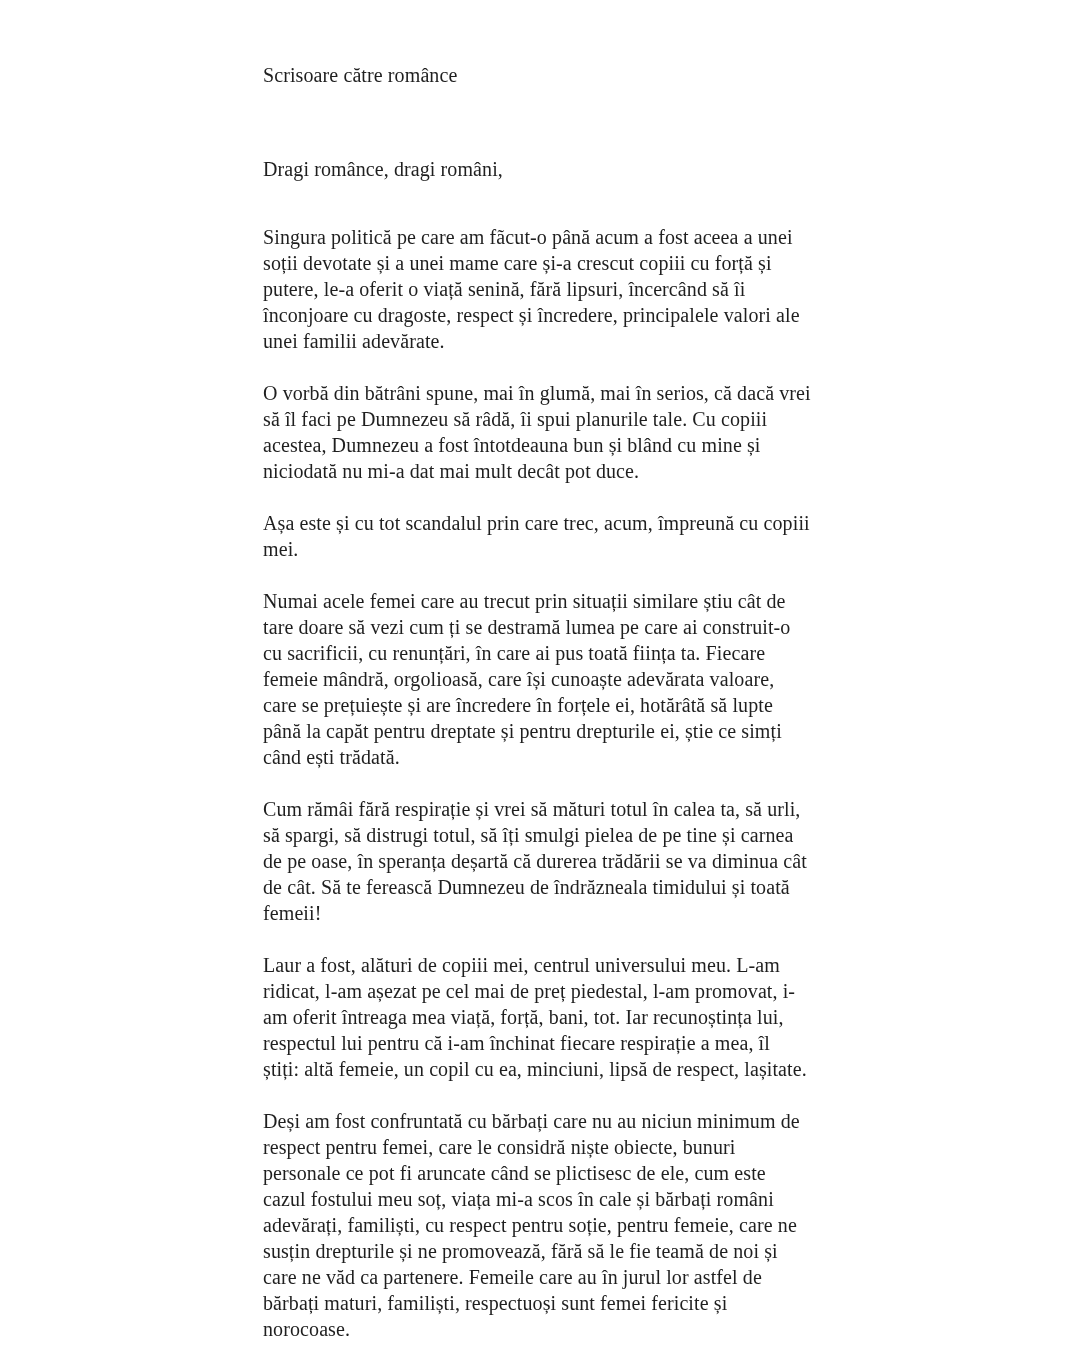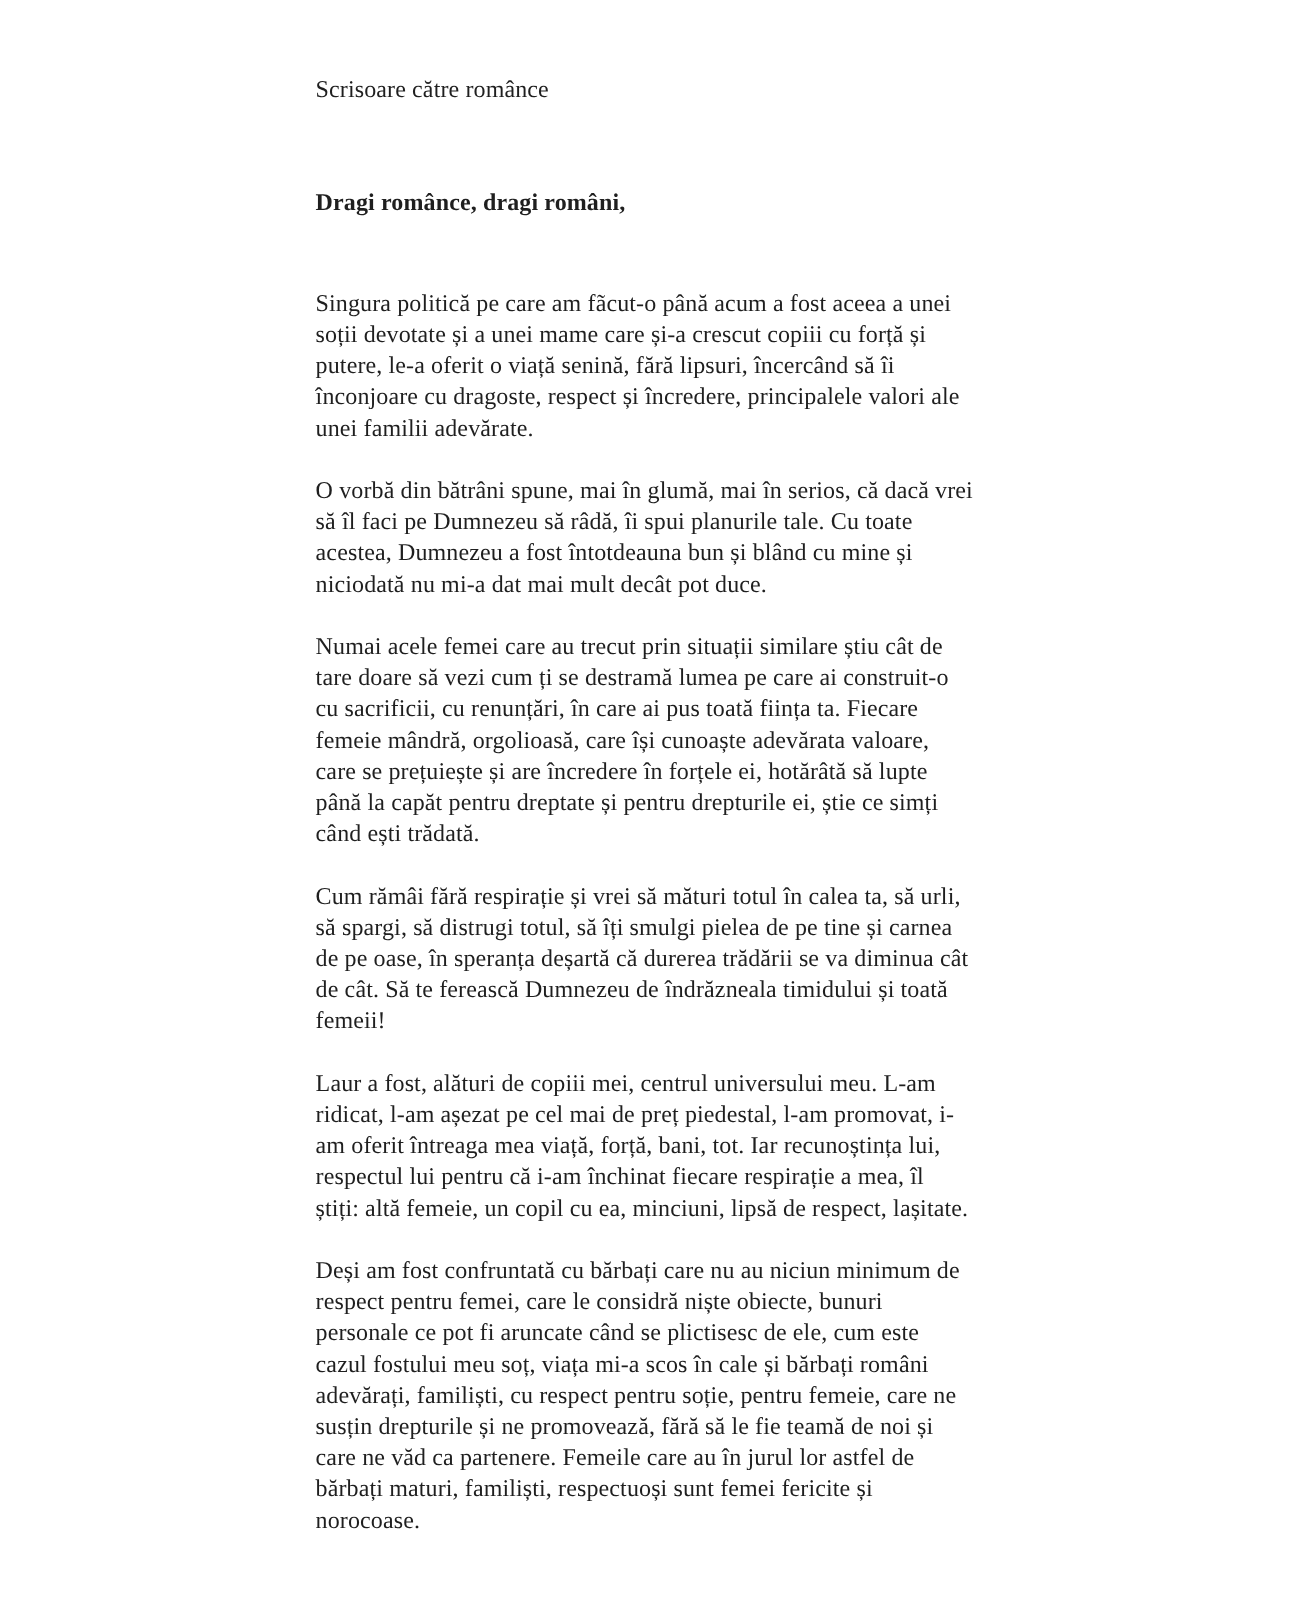--- a/index.html
+++ b/index.html
@@ -24,40 +24,40 @@
     font-size: 20px;
     line-height: 26px;
     letter-spacing: 0.1px;
   }
   .letter-title {
     margin: 0 0 68px 0;
     font-size: 20px;
     font-weight: normal;
   }
   .letter-salutation {
-    margin: 0 0 58px 0;
-    font-weight: bold;
+    margin: 0 0 42px 0;
   }
   .letter-paragraph {
     margin: 0 12px 26px 0;
   }
   .letter-paragraph:last-child {
     margin-bottom: 0;
   }
 </style>
 </head>
 <body>
 
 <div class="page">
   <div class="letter">
     <p class="letter-title">Scrisoare către românce</p>
 
     <p class="letter-salutation">Dragi românce, dragi români,</p>
 
     <p class="letter-paragraph">Singura politică pe care am fãcut-o până acum a fost aceea a unei soții devotate și a unei mame care și-a crescut copiii cu forță și putere, le-a oferit o viață senină, fără lipsuri, încercând să îi înconjoare cu dragoste, respect și încredere, principalele valori ale unei familii adevărate.</p>
-    <p class="letter-paragraph">O vorbă din bătrâni spune, mai în glumă, mai în serios, că dacă vrei să îl faci pe Dumnezeu să râdă, îi spui planurile tale. Cu toate acestea, Dumnezeu a fost întotdeauna bun și blând cu mine și niciodată nu mi-a dat mai mult decât pot duce.</p>
+    <p class="letter-paragraph">O vorbă din bătrâni spune, mai în glumă, mai în serios, că dacă vrei să îl faci pe Dumnezeu să râdă, îi spui planurile tale. Cu copiii acestea, Dumnezeu a fost întotdeauna bun și blând cu mine și niciodată nu mi-a dat mai mult decât pot duce.</p>
+    <p class="letter-paragraph">Așa este și cu tot scandalul prin care trec, acum, împreună cu copiii mei.</p>
     <p class="letter-paragraph">Numai acele femei care au trecut prin situații similare știu cât de tare doare să vezi cum ți se destramă lumea pe care ai construit-o cu sacrificii, cu renunțări, în care ai pus toată ființa ta. Fiecare femeie mândră, orgolioasă, care își cunoaște adevărata valoare, care se prețuiește și are încredere în forțele ei, hotărâtă să lupte până la capăt pentru dreptate și pentru drepturile ei, știe ce simți când ești trădată.</p>
     <p class="letter-paragraph">Cum rămâi fără respirație și vrei să mături totul în calea ta, să urli, să spargi, să distrugi totul, să îți smulgi pielea de pe tine și carnea de pe oase, în speranța deșartă că durerea trădării se va diminua cât de cât. Să te ferească Dumnezeu de îndrăzneala timidului și toată femeii!</p>
     <p class="letter-paragraph">Laur a fost, alături de copiii mei, centrul universului meu. L-am ridicat, l-am așezat pe cel mai de preț piedestal, l-am promovat, i-am oferit întreaga mea viață, forță, bani, tot. Iar recunoștința lui, respectul lui pentru că i-am închinat fiecare respirație a mea, îl știți: altă femeie, un copil cu ea, minciuni, lipsă de respect, lașitate.</p>
     <p class="letter-paragraph">Deși am fost confruntată cu bărbați care nu au niciun minimum de respect pentru femei, care le considră niște obiecte, bunuri personale ce pot fi aruncate când se plictisesc de ele, cum este cazul fostului meu soț, viața mi-a scos în cale și bărbați români adevărați, familiști, cu respect pentru soție, pentru femeie, care ne susțin drepturile și ne promovează, fără să le fie teamă de noi și care ne văd ca partenere. Femeile care au în jurul lor astfel de bărbați maturi, familiști, respectuoși sunt femei fericite și norocoase.</p>
 
   </div>
 </div>
 
 </body></html>

